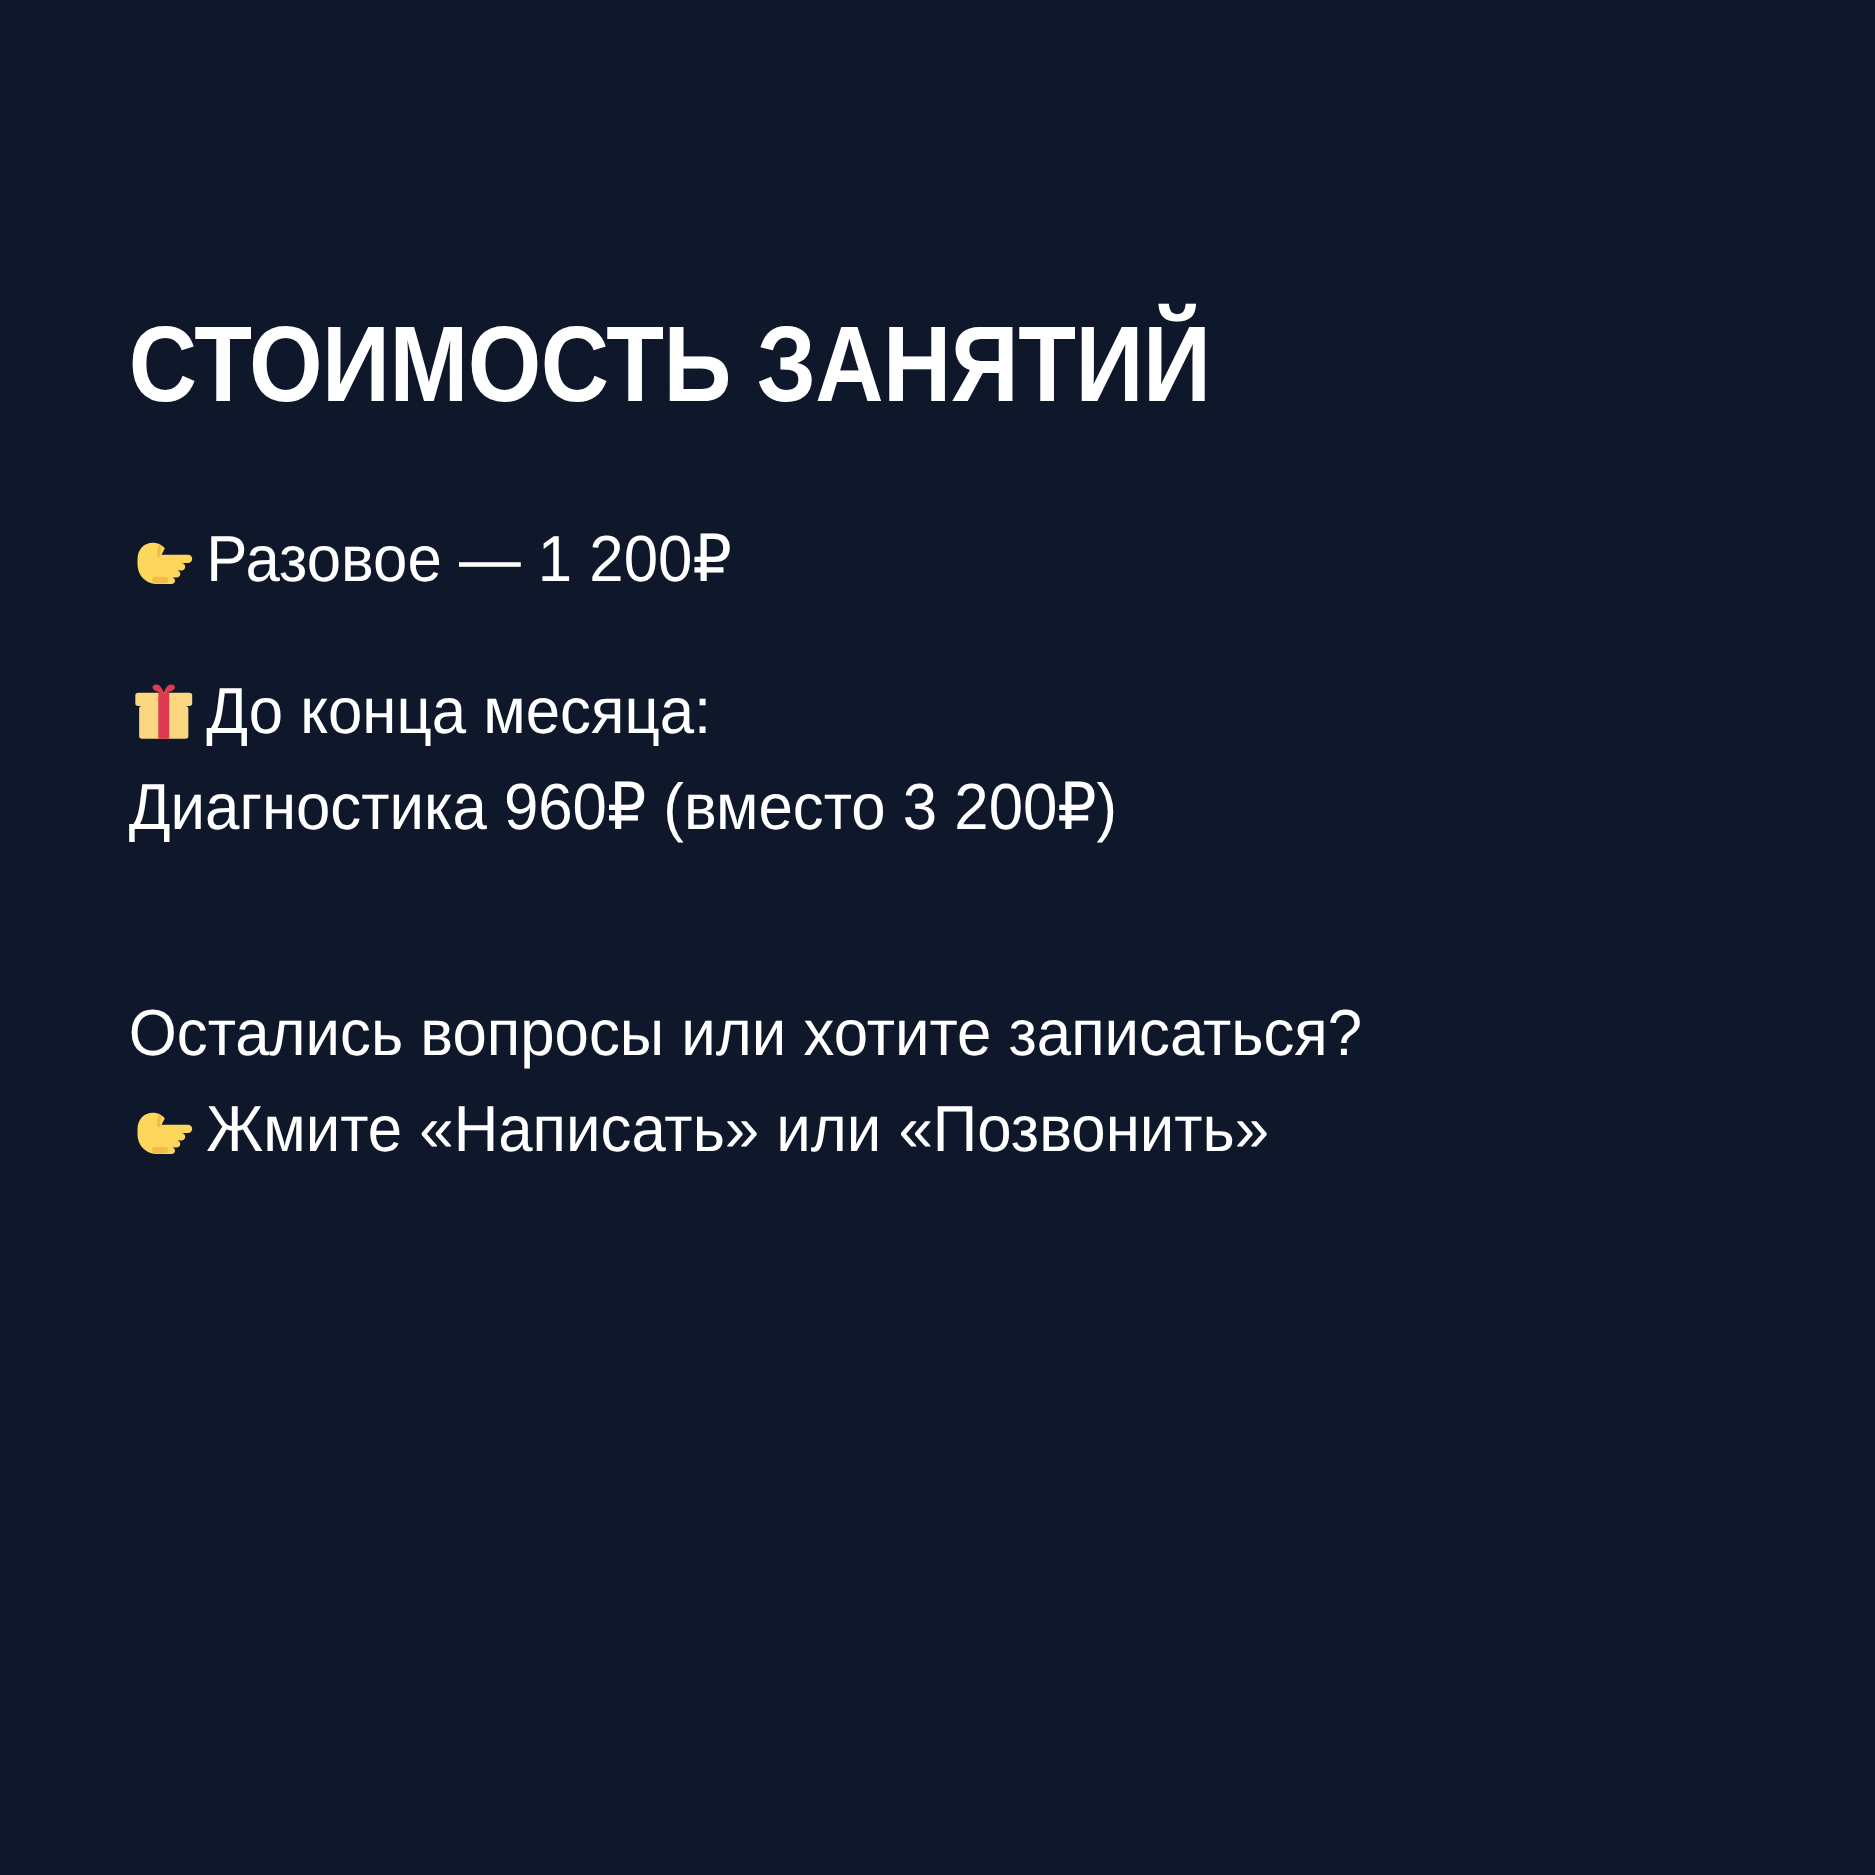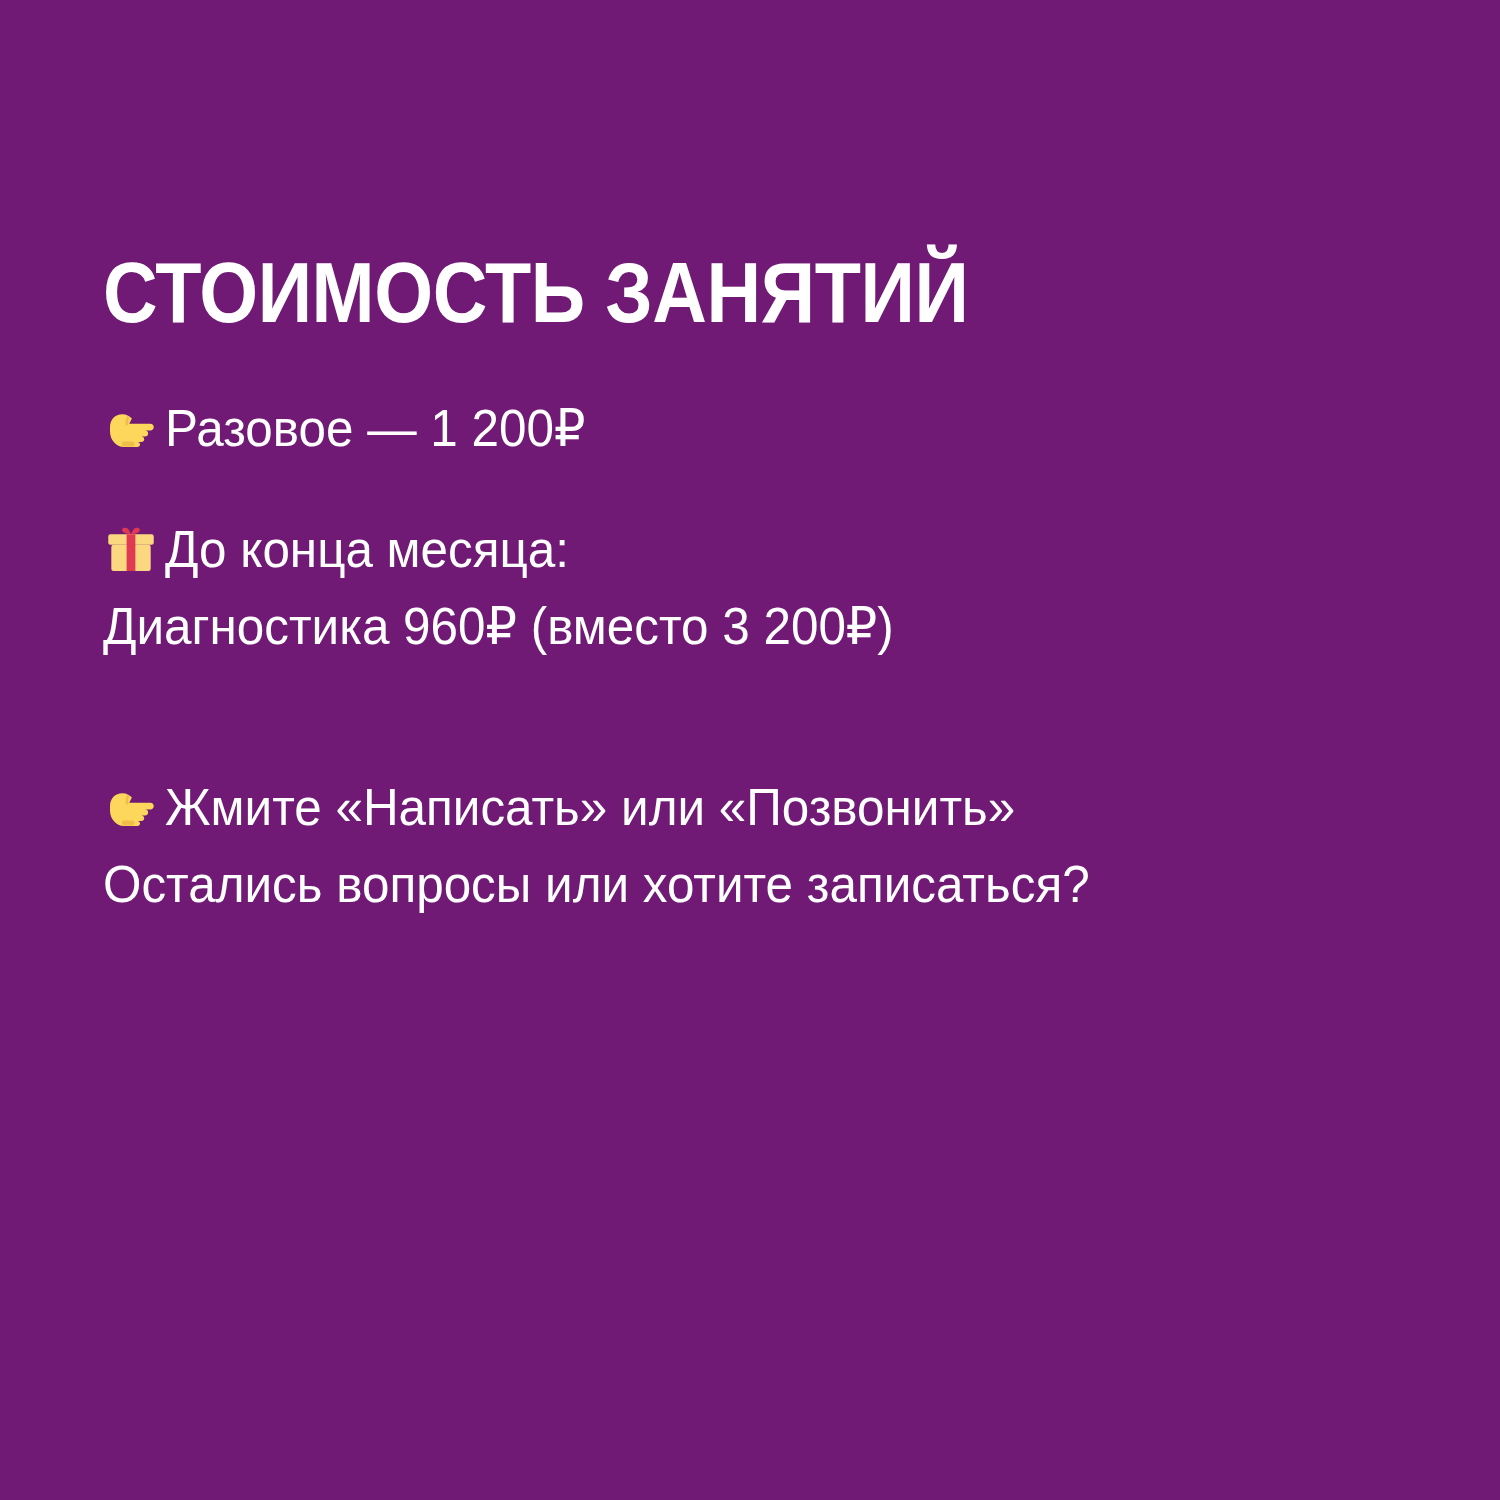--- a/index.html
+++ b/index.html
@@ -11,21 +11,21 @@
     width: 1500px;
     height: 1500px;
     overflow: hidden;
     font-family: "Liberation Sans", "DejaVu Sans", sans-serif;
   }
 
   #slide {
     position: relative;
     width: 1500px;
     height: 1500px;
-    background: #701a75;
+    background: #0f172a;
     box-sizing: border-box;
     padding: 18px;
   }
 
   
   #title {
     position: absolute;
     left: 103px;
     top: 186px;
     color: #FFFFFF;
@@ -41,20 +41,21 @@
   
   #body-area {
     position: absolute;
     left: 103px;
     top: 398px;
     width: 1330px;
   }
 
   .block {
     display: block;
+    margin-top: 20px;
   }
   .block.gap-prices   { margin-bottom: 0; }
   .block.gap-gift     { margin-top: 44px; }
   .block.gap-contact  { margin-top: 104px; }
 
   .line {
     display: flex;
     align-items: flex-start;
     height: 77px;
     color: #FFFFFF;
@@ -129,31 +130,31 @@
       </div>
 
       <div class="line indent">
         <span class="txt">Диагностика 960₽ (вместо 3 200₽)</span>
       </div>
 
     </div>
 
     <div class="block gap-contact">
 
+      <div class="line indent">
+        <span class="txt">Остались вопросы или хотите записаться?</span>
+      </div>
+
       <div class="line">
         <span class="emoji">
           <svg viewBox="0 0 64 64" xmlns="http://www.w3.org/2000/svg">
             <path d="M8 30c0-9 6-15 14-15 5 0 8 2 11 5l-3 6h24c2.5 0 4 1.6 4 3.8 0 2.3-1.6 3.9-4 3.9h-6c2.2 0 3.6 1.4 3.6 3.4 0 2-1.5 3.4-3.7 3.4h-4.2c2 0 3.4 1.3 3.4 3.2 0 1.9-1.4 3.2-3.4 3.2h-4.4c1.8 0 3 1.2 3 2.9 0 1.7-1.3 2.9-3.1 2.9H24C14.8 52 8 44.5 8 34.8z" fill="#FCD75B"></path>
             <path d="M24 52h9.2c1.8 0 3.1-1.2 3.1-2.9 0-1.7-1.2-2.9-3-2.9H24c-1.6 0-2.6.9-2.6 2.5 0 1.7 1 3.3 2.6 3.3z" fill="#EFBE4A"></path>
             <path d="M30 18.5c-1 2.5-1.4 5.2-1.1 7.9.1.9-.5 1.6-1.3 1.7-.9.1-1.6-.5-1.7-1.4-.4-3.3.1-6.6 1.4-9.6z" fill="#EFBE4A"></path>
           </svg>
         </span>
         <span class="txt">Жмите «Написать» или «Позвонить»</span>
       </div>
 
-      <div class="line indent">
-        <span class="txt">Остались вопросы или хотите записаться?</span>
-      </div>
-
     </div>
 
   </div>
 </div>
 
 </body></html>

